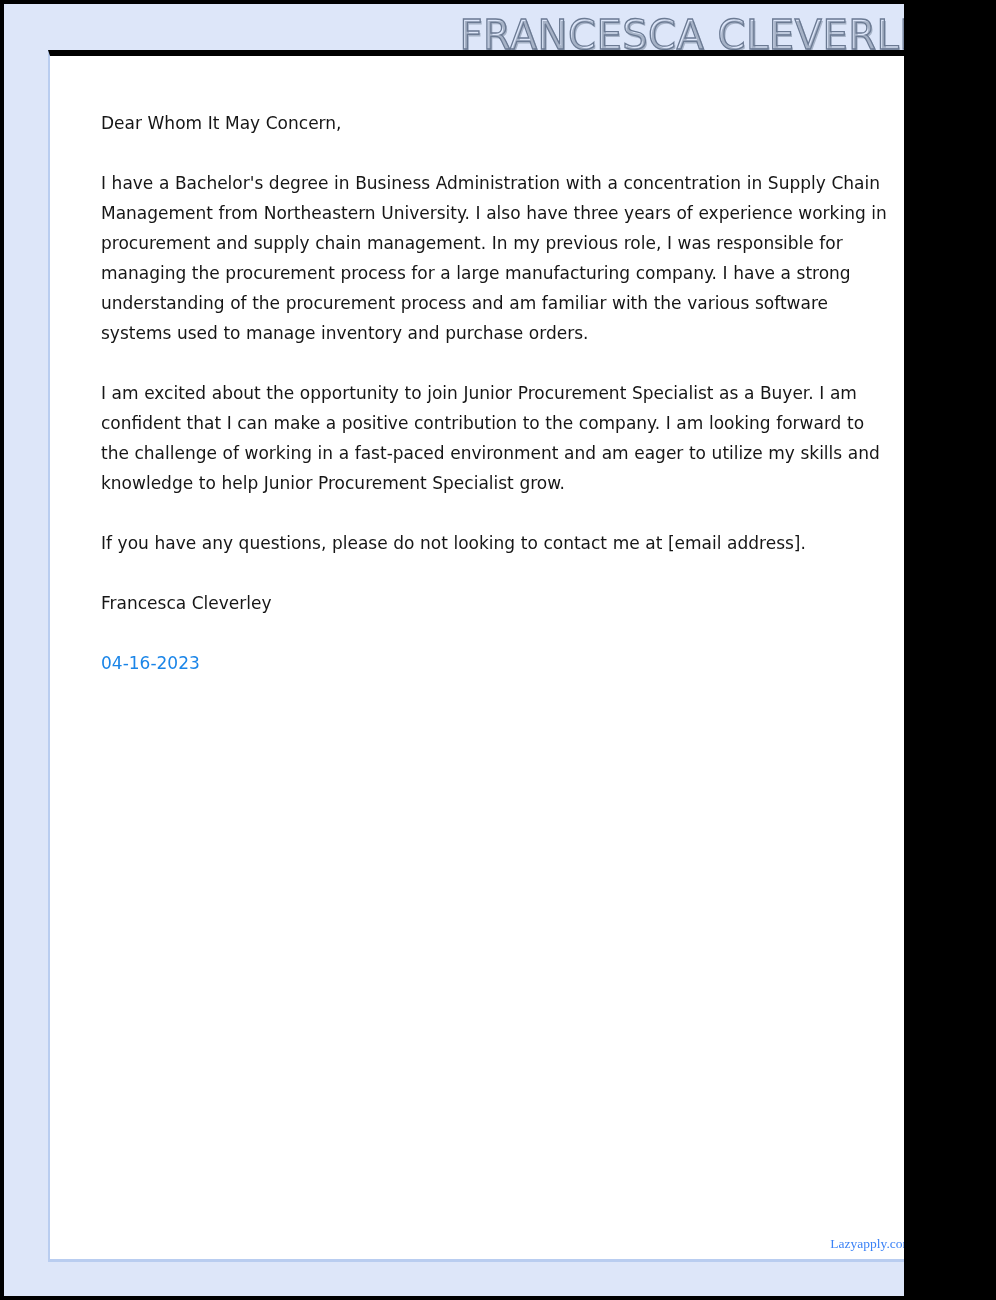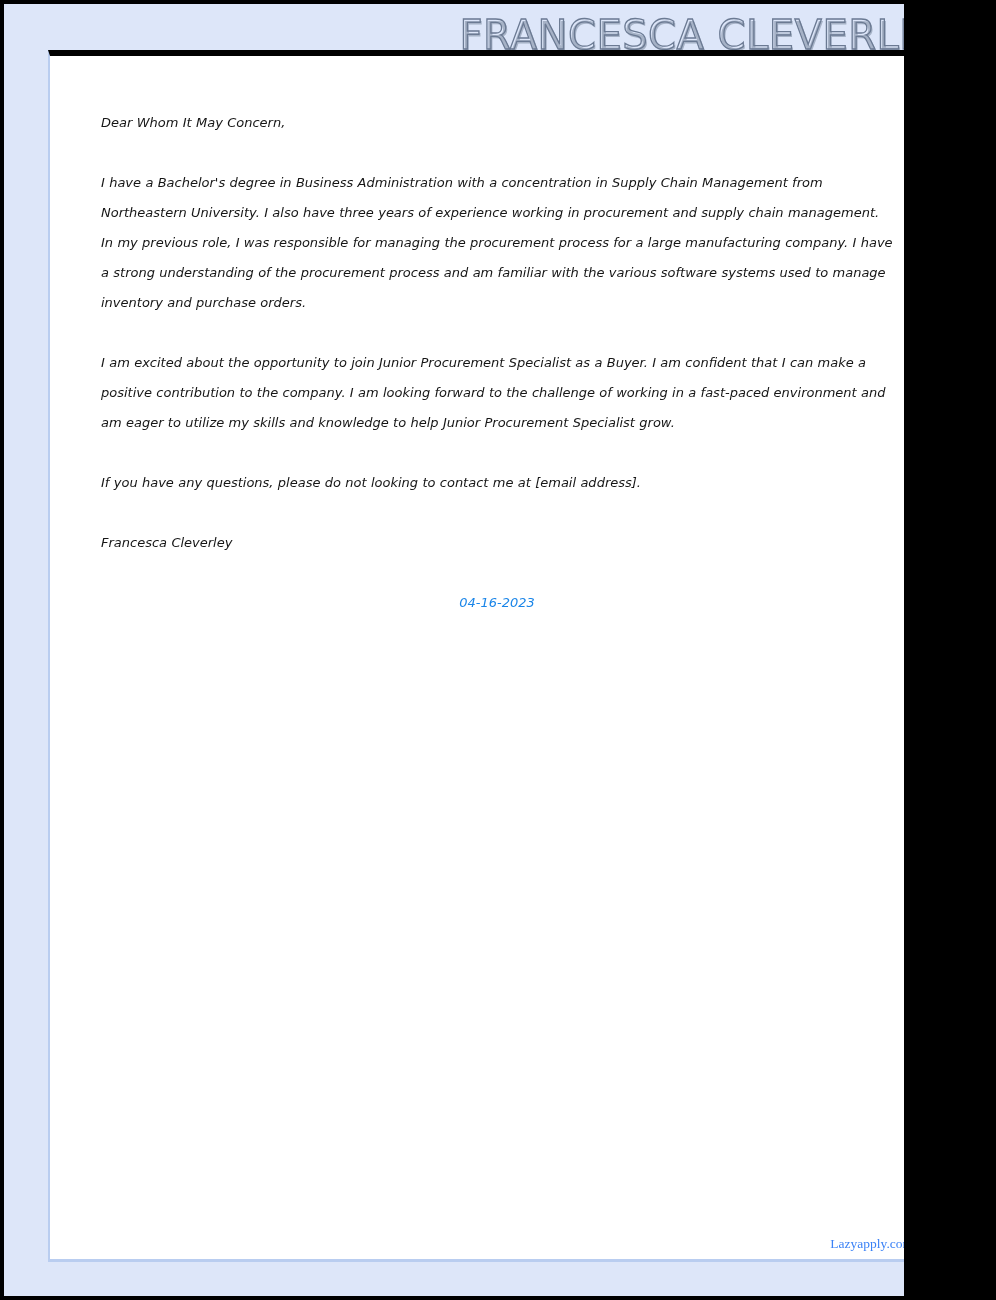--- a/index.html
+++ b/index.html
@@ -68,31 +68,29 @@
 
   .letter-body {
     position: absolute;
     left: 51px;
     top: 52px;
     width: 792px;
   }
 
   .para {
     font-family: "DejaVu Sans", sans-serif;
-    font-size: 13px;
+    font-size: 17px;
     line-height: 30px;
     color: #161616;
     margin: 0 0 30px 0;
     text-align: left;
     word-spacing: 0.2px;
-    font-style: italic;
   }
   .para:last-child {
     margin-bottom: 0;
-    text-align: center;
   }
   .para.tight {
     margin-bottom: 30px;
   }
   .para.date {
     color: #1a85e8;
     margin-bottom: 0;
   }
 
   

